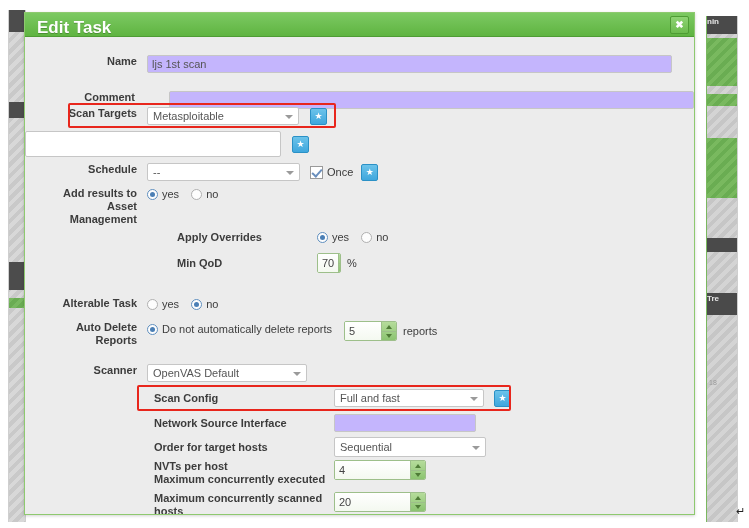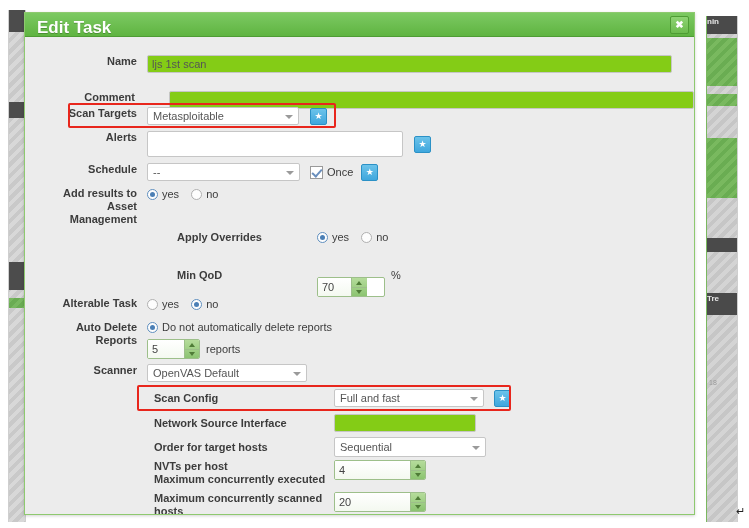--- a/index.html
+++ b/index.html
@@ -168,21 +168,21 @@
     font-weight: bold;
     font-size: 11px;
     color: #3c3c3c;
     line-height: 13px;
   }
   .ctl { display: flex; align-items: center; }
 
   input.txt {
     height: 18px;
     border: 1px solid #c6c6c6;
-    background: #84cc16;
+    background: #c4b5fd;
     font-family: "Liberation Sans", sans-serif;
     font-size: 11px;
     color: #555;
     padding: 0 4px;
     box-sizing: border-box;
     border-radius: 2px;
     outline: none;
   }
   .selbox {
     height: 18px;
@@ -386,21 +386,20 @@
       <div class="ctl">
         <div class="selbox" style="width:152px;">
           <span>Metasploitable</span>
           <span class="arrow"></span>
         </div>
         <div class="newbtn" style="margin-left:11px;">★</div>
       </div>
     </div>
 
     <div class="row" style="top:94px; width:100%;">
-      <div class="lbl">Alerts</div>
       <div class="ctl">
         <div class="listbox" style="width:256px;height:26px;"></div>
         <div class="newbtn" style="margin-left:11px;">★</div>
       </div>
     </div>
 
     <div class="row" style="top:126px; width:100%;">
       <div class="lbl">Schedule</div>
       <div class="ctl">
         <div class="selbox" style="width:153px;">
@@ -441,21 +440,21 @@
         <span class="radio">
           <span class="dot"></span>
           <span class="rtxt">no</span>
         </span>
       </div>
     </div>
 
     <div class="row" style="top:216px; left:152px; align-items:center;">
       <div class="lbl-plain" style="width:140px;">Min QoD</div>
       <div class="ctl">
-        <span class="spin" style="width:68px;margin-top:24px;">
+        <span class="spin" style="width:24px;">
           <span class="val" style="width:33px;">70</span>
           <span class="btns">
               <i></i>
               <i></i>
             </span>
         </span>
         <span class="suffix">%</span>
       </div>
     </div>
 
@@ -471,21 +470,21 @@
           <span class="rtxt">no</span>
         </span>
       </div>
     </div>
 
     <div class="row" style="top:284px; width:100%;">
       <div class="lbl">
         <div>Auto Delete</div>
         <div>Reports</div>
       </div>
-      <div style="display:flex;flex-direction:column;">
+      <div style="display:flex;flex-direction:row;">
         <span class="radio on" style="margin-bottom:6px;">
           <span class="dot"></span>
           <span class="rtxt">Do not automatically delete reports</span>
         </span>
         <span style="display:flex;align-items:center;">
           <span class="spin" style="width:53px;">
             <span class="val" style="width:38px;">5</span>
             <span class="btns">
                 <i></i>
                 <i></i>

